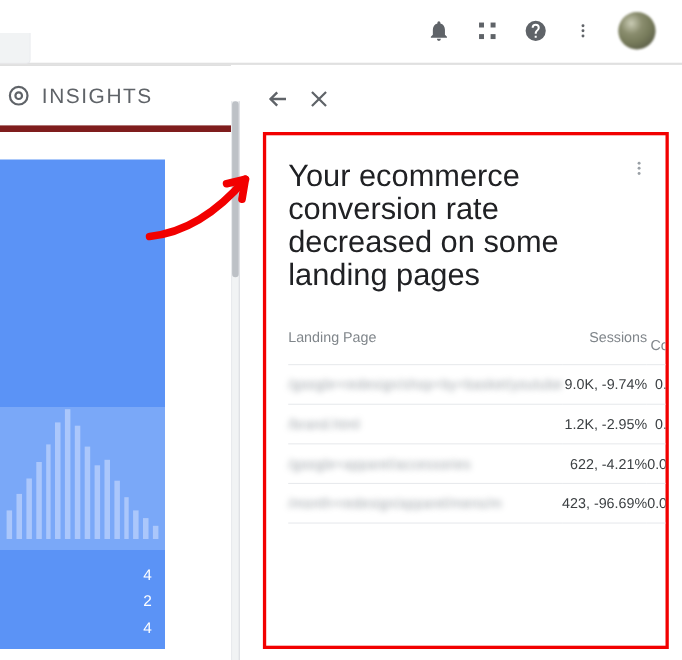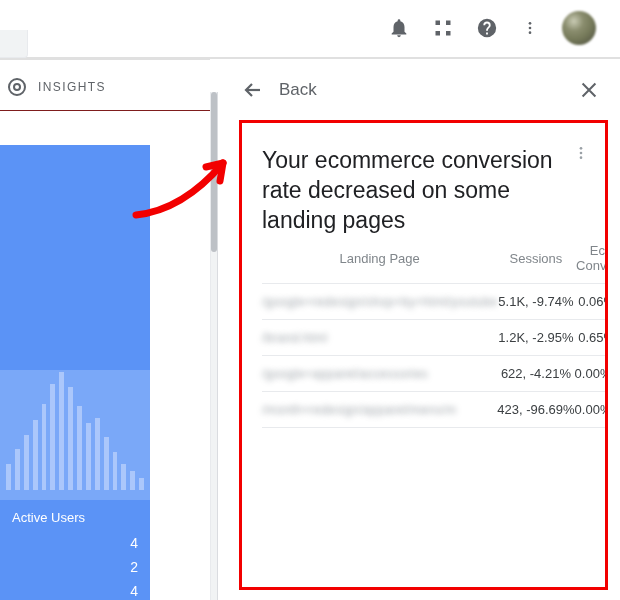--- a/index.html
+++ b/index.html
@@ -8,21 +8,21 @@
   
   .topbar { position:absolute; top:0; left:0; right:0; height:56px; display:flex; align-items:center; justify-content:flex-end; padding-right:24px; gap:24px; }
   .topbar .icon { width:22px; height:22px; color:#5f6368; display:flex; align-items:center; justify-content:center; cursor:pointer;}
   .icon svg { width:100%; height:100%; }
   .avatar { width:34px; height:34px; border-radius:50%; background: radial-gradient(circle at 35% 30%, #c9cbb4 0%, #8a8d6e 30%, #767a5a 55%, #5d604a 80%); filter: blur(1.2px); }
 
   
   .left-card { position:absolute; left:0; top:59px; bottom:0; width:210px; border-top:1px solid #e0e0e0;}
   .left-divider-v { position:absolute; left:210px; top:92px; bottom:0; width:8px; background:#f1f3f4; border-left:1px solid #e8eaed; border-right:1px solid #dadce0; }
   .left-scroll-thumb{ position:absolute; right:0; top:0; width:6px; height:160px; background:#bdc1c6; border-radius:3px;}
-  .left-card .tab { display:flex; align-items:center; gap:12px; padding:18px 0 14px 8px; color:#5f6368; font-size:12px; letter-spacing:1.4px; font-weight:500; border-bottom:1px solid #7f1d1d;}
+  .left-card .tab { display:flex; gap:12px; padding:18px 0 14px 8px; color:#5f6368; font-size:19px; letter-spacing:1.4px; font-weight:500; border-bottom:6px solid #7f1d1d;}
   .insights-icon{ width:18px;height:18px; border:2px solid #5f6368; border-radius:50%; position:relative;}
   .insights-icon::before{content:""; position:absolute; width:4px;height:4px;border-radius:50%;border:2px solid #5f6368; left:3px; top:3px;}
   .blue-block { position:absolute; left:0; top:145px; width:150px; height:225px; background:#5b93f6; }
   .bars-area{ position:absolute; left:0; top:370px; width:150px; height:130px; background:#7aa8f8; display:flex; align-items:flex-end; gap:4px; padding:0 6px 10px 6px; overflow:hidden;}
   .bar{ flex:1; background:#abc7fb; }
   .au-block{ position:absolute; left:0; top:500px; width:150px; background:#5b93f6; color:#fff; padding:10px 12px 8px 12px;}
   .au-block .label{ font-size:13px; font-weight:500; margin-bottom:6px;}
   .au-block .num{ text-align:right; font-size:14px; padding:4px 0;}
 
   
@@ -30,25 +30,25 @@
   .grey-square{ position:absolute; left:0; top:30px; width:28px; height:28px; background:#f1f3f4; border:1px solid #e8eaed; border-radius:0 0 4px 0; border-top:none; border-left:none;}
 
   
   .panel{ position:absolute; left:233px; top:68px; right:4px; bottom:0; background:#fff; }
   .panel-head{ display:flex; align-items:center; padding:10px 16px 18px 8px; color:#5f6368; }
   .back-arrow{ width:24px;height:24px; margin-right:14px; cursor:pointer; color:#5f6368;}
   .back-text{ font-size:17px; color:#5f6368; flex:1;}
   .close-x{ width:22px;height:22px;cursor:pointer;color:#5f6368;}
   .card{ margin:0 8px 6px 6px; border:3px solid #f20000; padding:22px 20px 8px 20px; position:relative; height:470px; overflow:hidden;}
   .card-kebab{ position:absolute; right:16px; top:22px; color:#9aa0a6; cursor:pointer; }
-  .card h1{ font-family: "Google Sans","Product Sans", Arial, sans-serif; font-weight:400; color:#202124; font-size:23px; line-height:30px; padding-right:26px;}
+  .card h1{ font-family: "Google Sans","Product Sans", Arial, sans-serif; font-weight:400; color:#202124; font-size:28px; line-height:30px; margin-bottom:18px; padding-right:26px;}
   .card p.desc{ font-size:14px; color:#5f6368; line-height:20px; margin-bottom:18px;}
   table{ width:100%; border-collapse:collapse; font-size:13px;}
-  th{ text-align:center; color:#80868b; font-weight:400; padding:8px 0 10px 0; border-bottom:1px solid #e8eaed;}
-  th.r, td.r{ text-align:center;}
+  th{ text-align:left; color:#80868b; font-weight:400; padding:8px 0 10px 0; border-bottom:1px solid #e8eaed;}
+  th.r, td.r{ text-align:right;}
   td{ padding:10px 0; border-bottom:1px solid #e8eaed; color:#3c4043; vertical-align:top;}
   td.r.metric{ white-space:nowrap;}
   .blur{ color:transparent; text-shadow:0 0 6px #9aa0a6; user-select:none; line-height:15px; display:inline-block;}
 
   
   .arrow-ann{ position:absolute; left:128px; top:145px; width:120px; height:80px; pointer-events:none;}
 </style>
 </head>
 <body>
 
@@ -103,21 +103,20 @@
     <div class="bar" style="height: 70%;"></div>
     <div class="bar" style="height: 56%;"></div>
     <div class="bar" style="height: 60%;"></div>
     <div class="bar" style="height: 44%;"></div>
     <div class="bar" style="height: 32%;"></div>
     <div class="bar" style="height: 22%;"></div>
     <div class="bar" style="height: 16%;"></div>
     <div class="bar" style="height: 10%;"></div>
   </div>
 <div class="au-block">
-  <div class="label">Active Users</div>
   <div class="num">4</div>
   <div class="num">2</div>
   <div class="num">4</div>
 </div>
 
 <div class="left-divider-v">
   <div class="left-scroll-thumb"></div>
 </div>
 
 <svg class="arrow-ann" viewBox="0 0 120 80">
@@ -126,21 +125,20 @@
 </svg>
 
 <div class="panel">
   <div class="panel-head">
     <span class="back-arrow">
       <svg viewBox="0 0 24 24" fill="none" stroke="currentColor" stroke-width="2.2">
           <path d="M19 12H5"></path>
           <path d="M11 6 5 12l6 6"></path>
         </svg>
     </span>
-    <span class="back-text">Back</span>
     <span class="close-x">
       <svg viewBox="0 0 24 24" fill="none" stroke="currentColor" stroke-width="2.2">
           <path d="M5 5l14 14M19 5 5 19"></path>
         </svg>
     </span>
   </div>
 
   <div class="card">
     <span class="card-kebab">
       <svg width="16" height="16" viewBox="0 0 24 24" fill="currentColor">
@@ -154,22 +152,22 @@
     <table>
       <thead>
         <tr>
           <th style="width:38%">Landing Page</th>
           <th class="r" style="width:28%">Sessions</th>
           <th class="r" style="width:34%">Ecommerce Conversion Rate</th>
         </tr>
       </thead>
       <tbody id="tb">
           <tr>
-            <td><span class="blur">/google+redesign/shop+by+html/youtube</span></td>
-            <td class="r metric">5.1K, -9.74%</td>
+            <td><span class="blur">/google+redesign/shop+by+basket/youtube</span></td>
+            <td class="r metric">9.0K, -9.74%</td>
             <td class="r metric">0.06%, -52.52%</td>
           </tr>
           <tr>
             <td><span class="blur">/brand.html</span></td>
             <td class="r metric">1.2K, -2.95%</td>
             <td class="r metric">0.65%, -25.61%</td>
           </tr>
           <tr>
             <td><span class="blur">/google+apparel/accessories</span></td>
             <td class="r metric">622, -4.21%</td>

